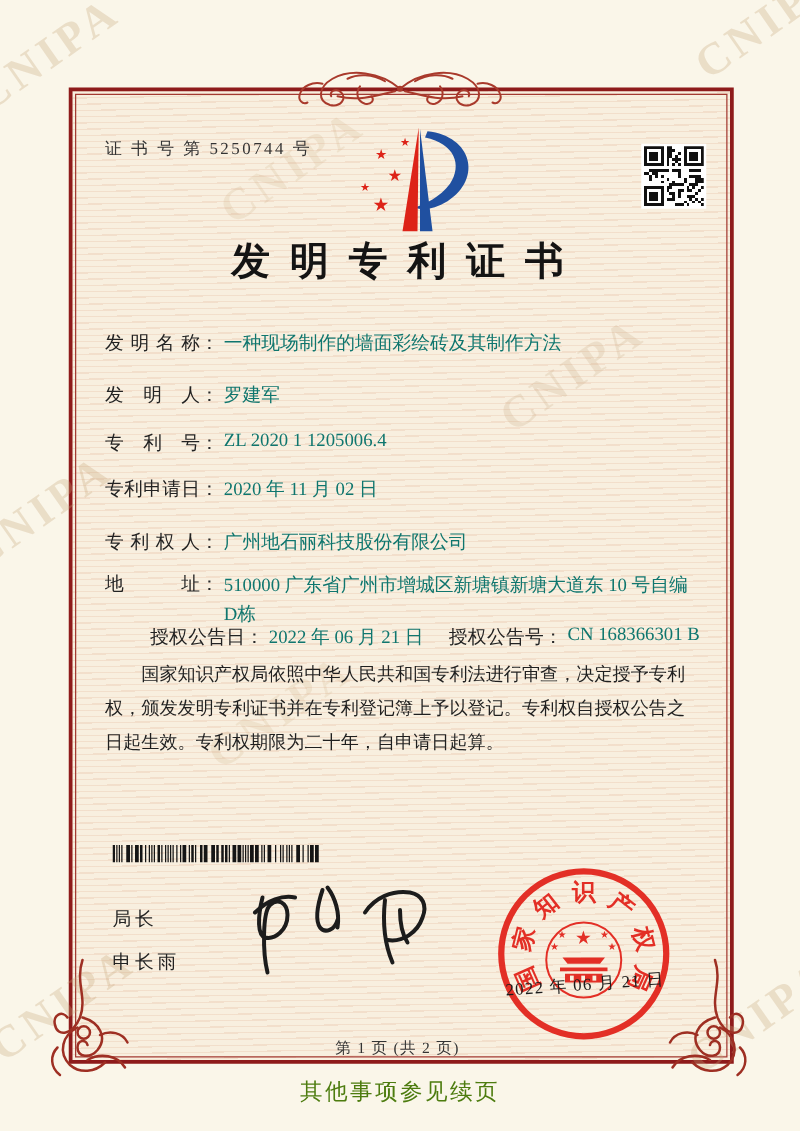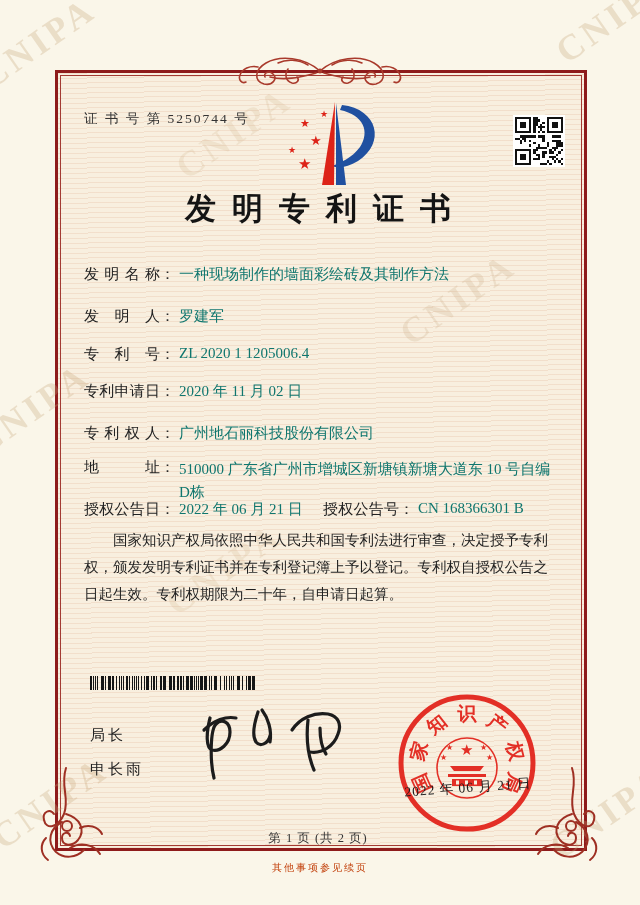--- a/index.html
+++ b/index.html
@@ -59,21 +59,21 @@
   .fields{position:absolute;z-index:3;left:84px;top:0;width:472px;}
   .frow{position:absolute;left:0;font-size:15px;white-space:nowrap;}
   .frow .lab{
     display:inline-block;width:76px;vertical-align:top;
     text-align:justify;text-align-last:justify;color:#222;
   }
   .frow .colon{display:inline-block;vertical-align:top;}
   .frow .val{display:inline-block;vertical-align:top;margin-left:4px;color:#0f766e;}
   .frow.r1{top:265px;} .frow.r2{top:307px;} .frow.r3{top:345px;}
   .frow.r4{top:382px;} .frow.r5{top:424px;} .frow.r6{top:458px;}
-  .frow.r7{top:500px;}
+  .frow.r7{top:500px;margin-left:36px;}
   .frow.r6 .val{width:372px;white-space:normal;line-height:1.5;}
   .grant-no{position:absolute;left:239px;top:0;white-space:nowrap;}
   
   .bodytext{
     position:absolute;z-index:3;left:84px;top:527px;width:472px;
     font-size:14.5px;line-height:1.86;color:#1f1f1f;
   }
   .bodytext p{margin:0;text-indent:2em;}
   
   .barcode{position:absolute;z-index:3;left:90px;top:676px;}
@@ -85,21 +85,21 @@
   .seal-date{
     position:absolute;z-index:5;left:388px;top:779px;width:160px;text-align:center;
     font-size:13.5px;letter-spacing:1px;color:#1b1b1b;transform:rotate(-4deg);
   }
   .page-indicator{
     position:absolute;z-index:3;left:55px;top:830px;width:526px;
     text-align:center;font-size:12.5px;letter-spacing:1px;color:#333;
   }
   .continuation{
     position:absolute;z-index:3;left:0;top:861px;width:640px;
-    text-align:center;font-size:10px;letter-spacing:2px;color:#c2410c;
+    text-align:center;font-size:18px;letter-spacing:2px;color:#4d7c0f;
   }
 </style>
 </head>
 <body>
 
 <span class="wm">CNIPA</span>
 <span class="wm">CNIPA</span>
 <span class="wm">CNIPA</span>
 <span class="wm">CNIPA</span>
 <span class="wm">CNIPA</span>

